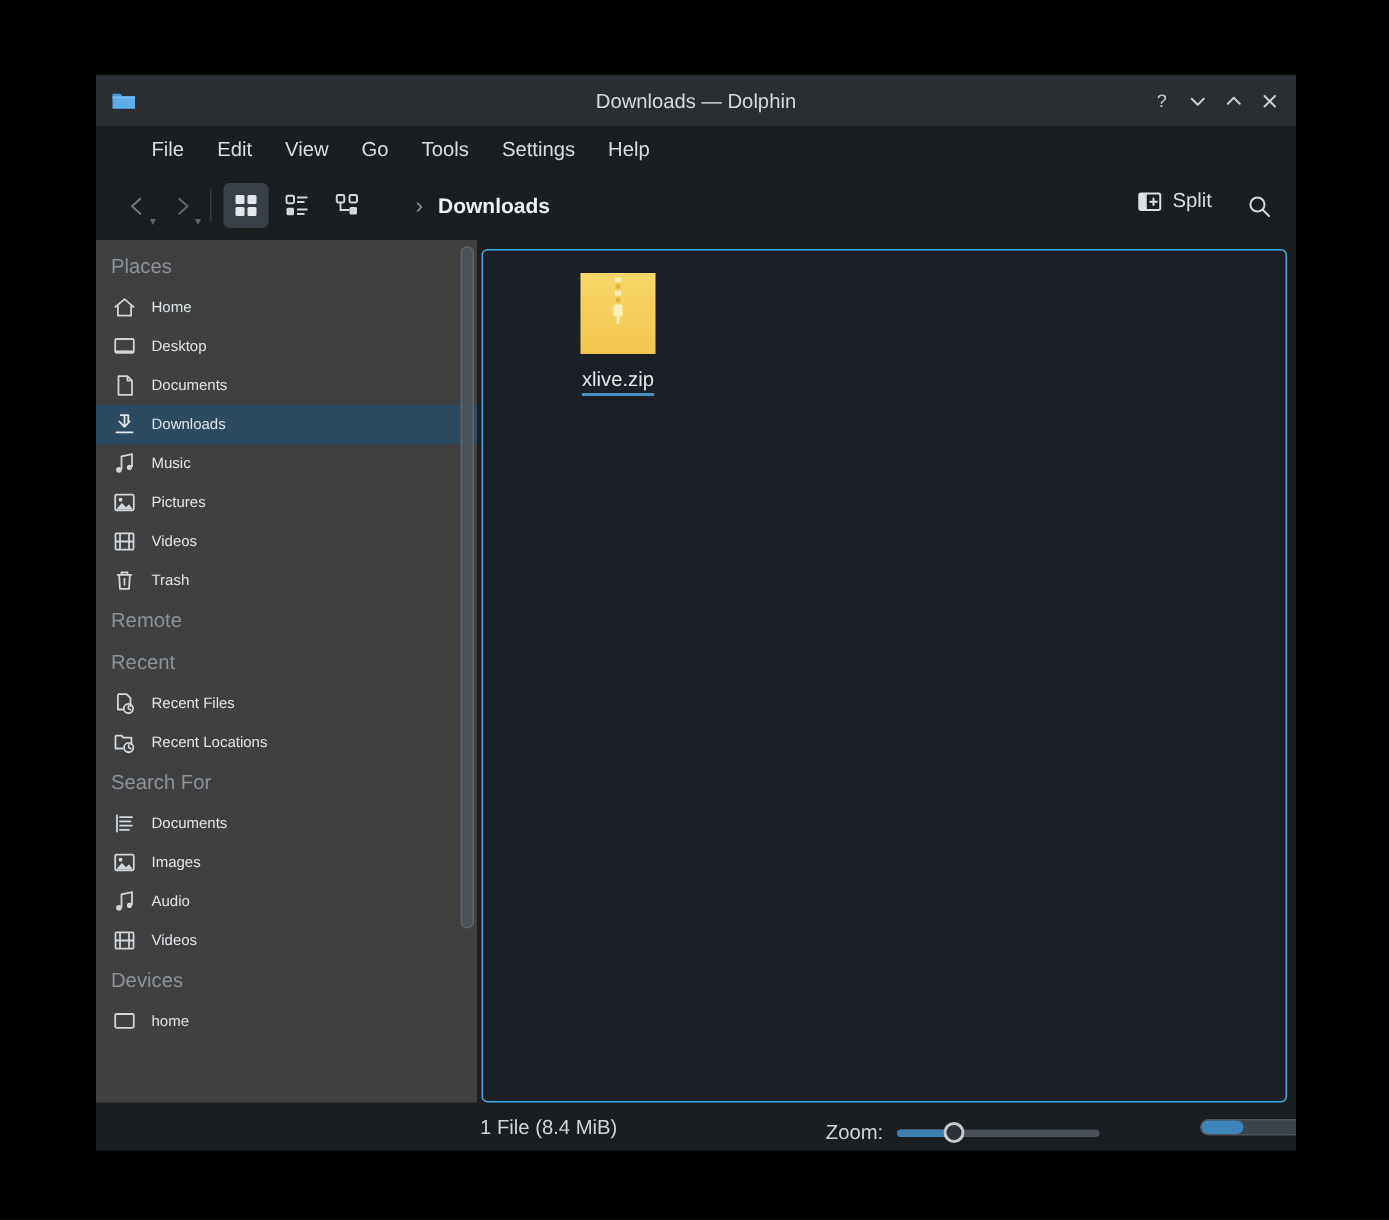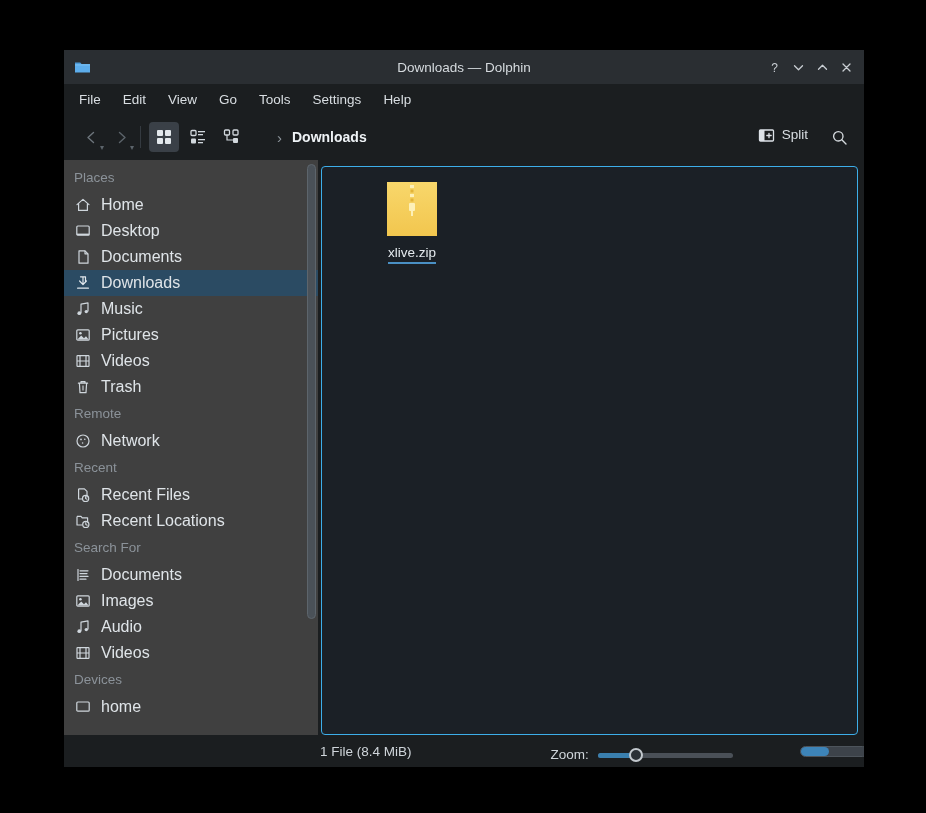--- a/index.html
+++ b/index.html
@@ -66,21 +66,21 @@
     cursor: pointer;
   }
   .tbtn svg { display: block; }
 
   
   #menubar {
     height: 30px;
     background: #1b1e20;
     display: flex;
     align-items: center;
-    padding-left: 4px;
+    padding-left: 26px;
     flex: 0 0 auto;
   }
   .menu-item {
     font-size: 13.5px;
     color: #d9dee2;
     padding: 3px 11px;
     cursor: pointer;
     border-radius: 3px;
   }
 
@@ -190,21 +190,21 @@
     cursor: pointer;
   }
   .sb-item.selected { background: #2b4b63; }
   .sb-item .sb-ico {
     width: 17px; height: 17px;
     display: flex; align-items: center; justify-content: center;
     color: #cfd6dc;
     flex: 0 0 17px;
   }
   .sb-item .sb-lbl {
-    font-size: 16px;
+    font-size: 10px;
     color: #dfe4e8;
     white-space: nowrap;
   }
   .sb-item.clipped .sb-lbl { color: #dfe4e8; }
 
   #sb-scrollbar {
     position: absolute;
     right: 2px;
     top: 4px;
     width: 9px;
@@ -554,31 +554,20 @@
             <svg width="16" height="16" viewBox="0 0 16 16">
                 <path d="M3.4 4.2 H12.6 M6 4.2 V2.6 H10 V4.2 M4.4 4.2 L5 13.6 H11 L11.6 4.2" fill="none" stroke="#cfd6dc" stroke-width="1.2" stroke-linejoin="round" stroke-linecap="round"></path>
                 <path d="M8 6.4 V11.4" stroke="#cfd6dc" stroke-width="1.1"></path>
               </svg>
           </span>
           <span class="sb-lbl">Trash</span>
         </div>
 
         <div class="sb-section">Remote</div>
 
-        <div class="sb-item">
-          <span class="sb-ico">
-            <svg width="16" height="16" viewBox="0 0 16 16">
-                <circle cx="8" cy="8" r="6" fill="none" stroke="#cfd6dc" stroke-width="1.2"></circle>
-                <circle cx="6" cy="6.4" r="0.9" fill="#cfd6dc"></circle>
-                <circle cx="9.8" cy="6.2" r="0.8" fill="#cfd6dc"></circle>
-                <circle cx="7.6" cy="10" r="0.8" fill="#cfd6dc"></circle>
-              </svg>
-          </span>
-          <span class="sb-lbl">Network</span>
-        </div>
 
         <div class="sb-section">Recent</div>
 
         <div class="sb-item">
           <span class="sb-ico">
             <svg width="16" height="16" viewBox="0 0 16 16">
                 <path d="M3.6 1.8 H9.4 L12 4.4 V10.4 M3.6 1.8 V12 H7" fill="none" stroke="#cfd6dc" stroke-width="1.2" stroke-linejoin="round"></path>
                 <circle cx="10.6" cy="11.4" r="3.1" fill="none" stroke="#cfd6dc" stroke-width="1.2"></circle>
                 <path d="M10.6 9.6 V11.4 L12 12.2" stroke="#cfd6dc" stroke-width="1.1" fill="none" stroke-linecap="round"></path>
               </svg>

